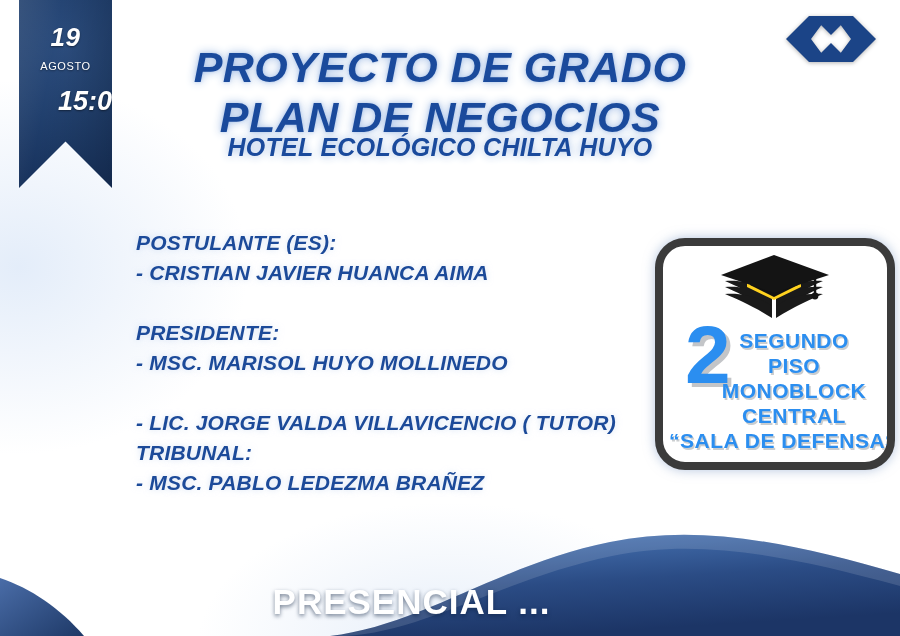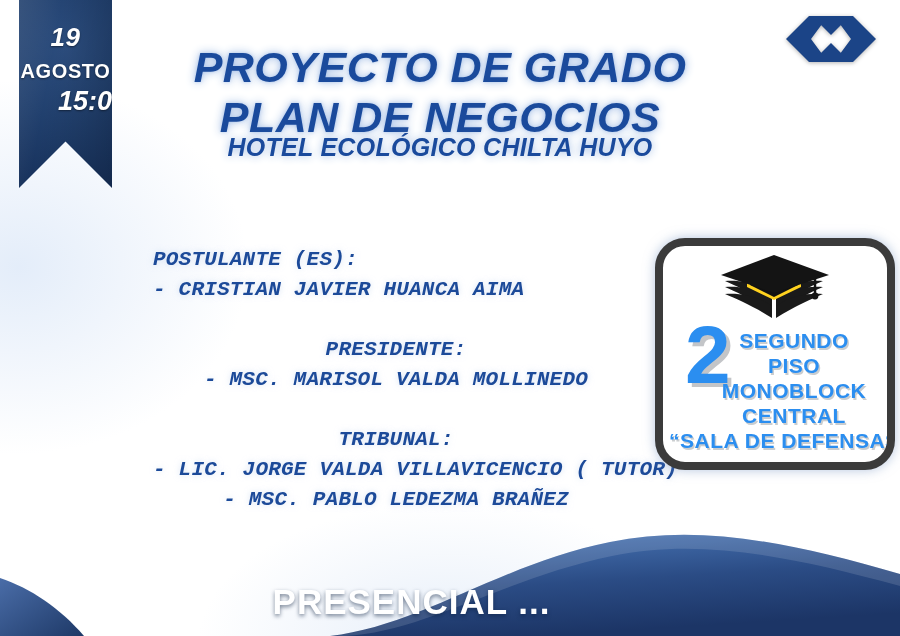--- a/index.html
+++ b/index.html
@@ -38,21 +38,21 @@
     pointer-events:none;
   }
   .ribbon-day{
     position:absolute;top:28px;left:0;right:0;
     font-size:26px;font-weight:bold;font-style:italic;
     letter-spacing:0.5px;
     text-shadow:0 1px 2px rgba(0,0,0,0.45);
   }
   .ribbon-month{
     position:absolute;top:66px;left:0;right:0;
-    font-size:20px;font-weight:bold;
+    font-size:11px;font-weight:normal;
     letter-spacing:0.6px;
     text-shadow:0 1px 2px rgba(0,0,0,0.45);
   }
   .ribbon-time{
     position:absolute;top:92px;left:0;right:0;
     font-size:27px;font-weight:bold;font-style:italic;
     letter-spacing:0px;
     text-shadow:0 1px 2px rgba(0,0,0,0.45);
     margin-left:39px;
   }
@@ -89,22 +89,22 @@
 
   
   .body-text{
     position:absolute;left:136px;top:228px;width:520px;
     color:#1c4a99;
     font-size:21px;font-weight:bold;font-style:italic;
     line-height:30px;
     letter-spacing:0.2px;
     text-shadow:0 0 6px rgba(185,205,235,0.6);
   }
-  .grp{margin:17px;font-family:Liberation Mono, monospace;}
-  .grp + .grp{margin-top:30px;text-align:center;}
+  .grp{margin:0;}
+  .grp + .grp{margin-top:30px;}
   .grp-tribunal{margin-top:26px;}
   .ln{white-space:nowrap;}
 
   
   .badge{
     position:absolute;left:655px;top:238px;width:224px;height:216px;
     background:#ffffff;
     border:8px solid #3b3b3b;
     border-radius:30px;
     box-shadow:0 0 12px rgba(120,150,195,0.55);
@@ -183,26 +183,26 @@
 
   <div class="body-text">
 
     <div class="grp">
       <div class="ln">POSTULANTE (ES):</div>
       <div class="ln">- CRISTIAN JAVIER HUANCA AIMA</div>
     </div>
 
     <div class="grp">
       <div class="ln">PRESIDENTE:</div>
-      <div class="ln">- MSC. MARISOL VALDA MOLLINEDO</div>
+      <div class="ln">- MSC. MARISOL HUYO MOLLINEDO</div>
     </div>
 
     <div class="grp grp-tribunal">
+      <div class="ln">- LIC. JORGE VALDA VILLAVICENCIO  ( TUTOR)</div>
       <div class="ln">TRIBUNAL:</div>
-      <div class="ln">- LIC. JORGE VALDA VILLAVICENCIO  ( TUTOR)</div>
       <div class="ln">- MSC. PABLO LEDEZMA BRAÑEZ</div>
     </div>
 
   </div>
 
   <div class="badge">
     <div class="badge-cap">
       <svg viewBox="0 0 130 86" xmlns="http://www.w3.org/2000/svg">
 
         <g fill="#1a1a1a">

